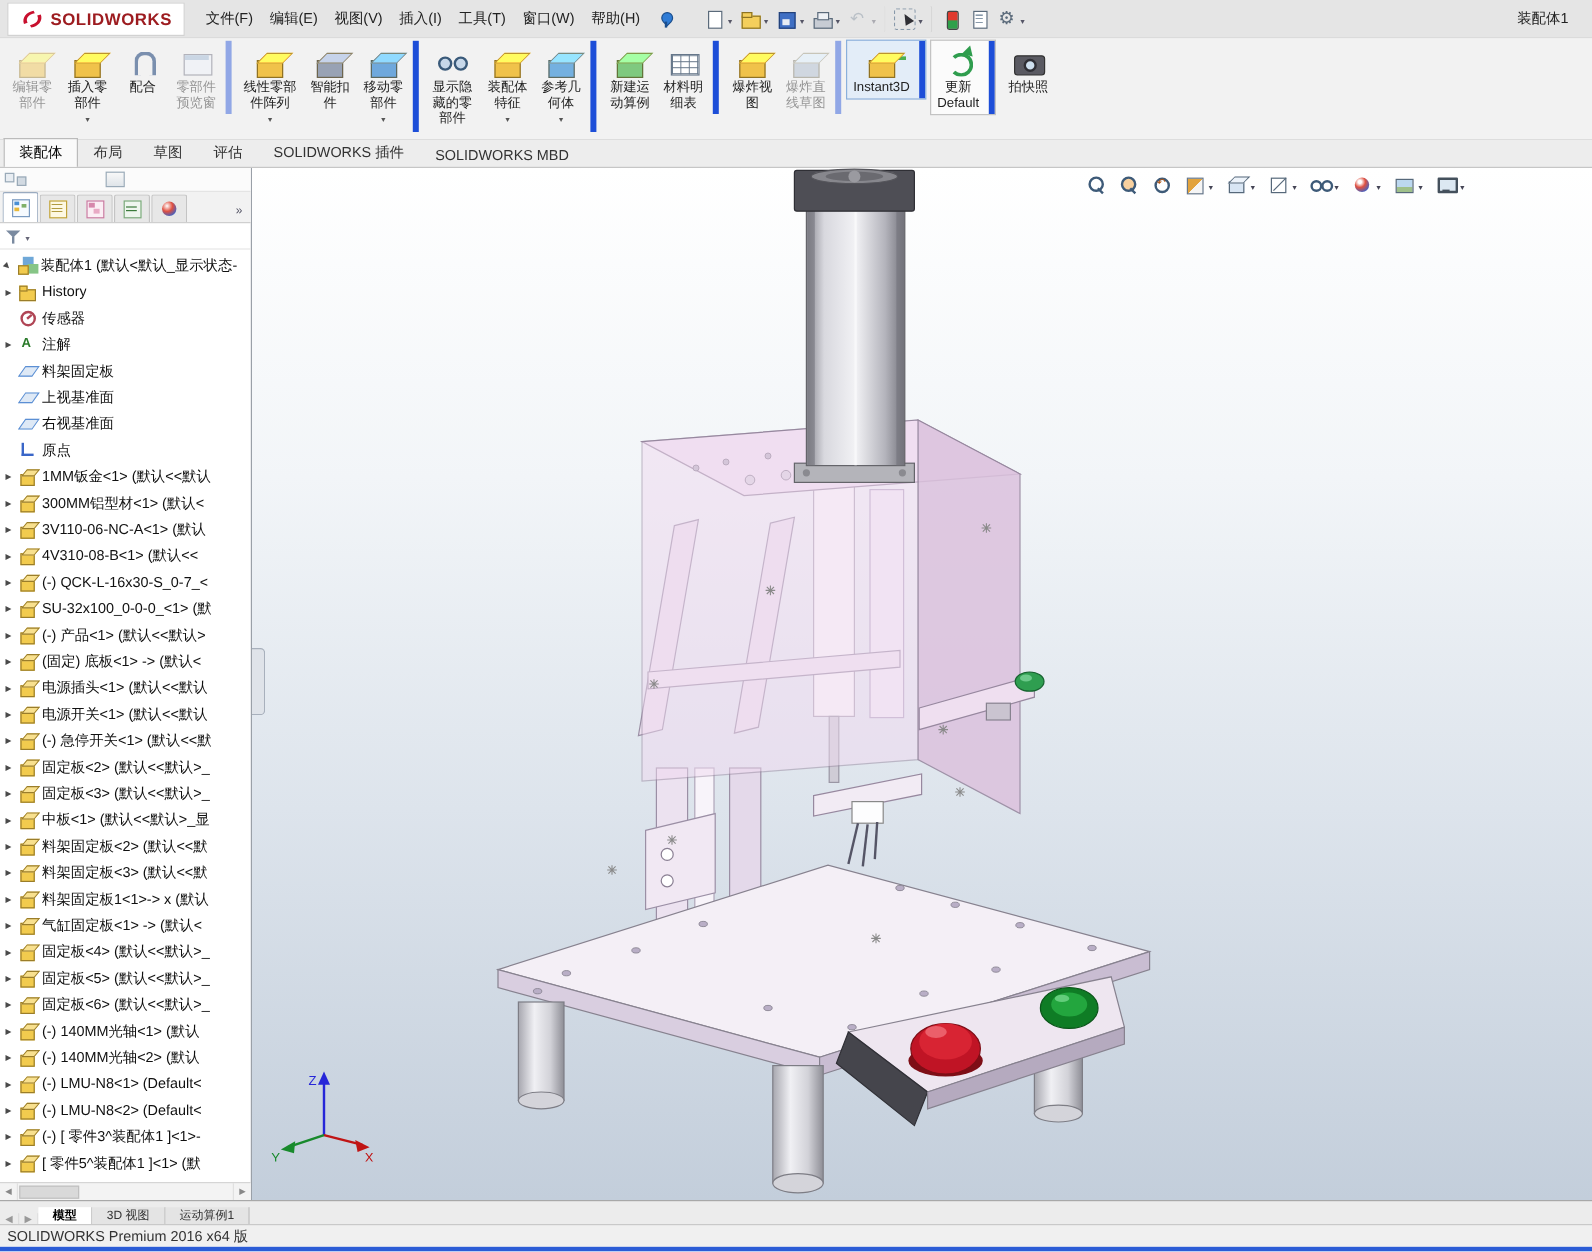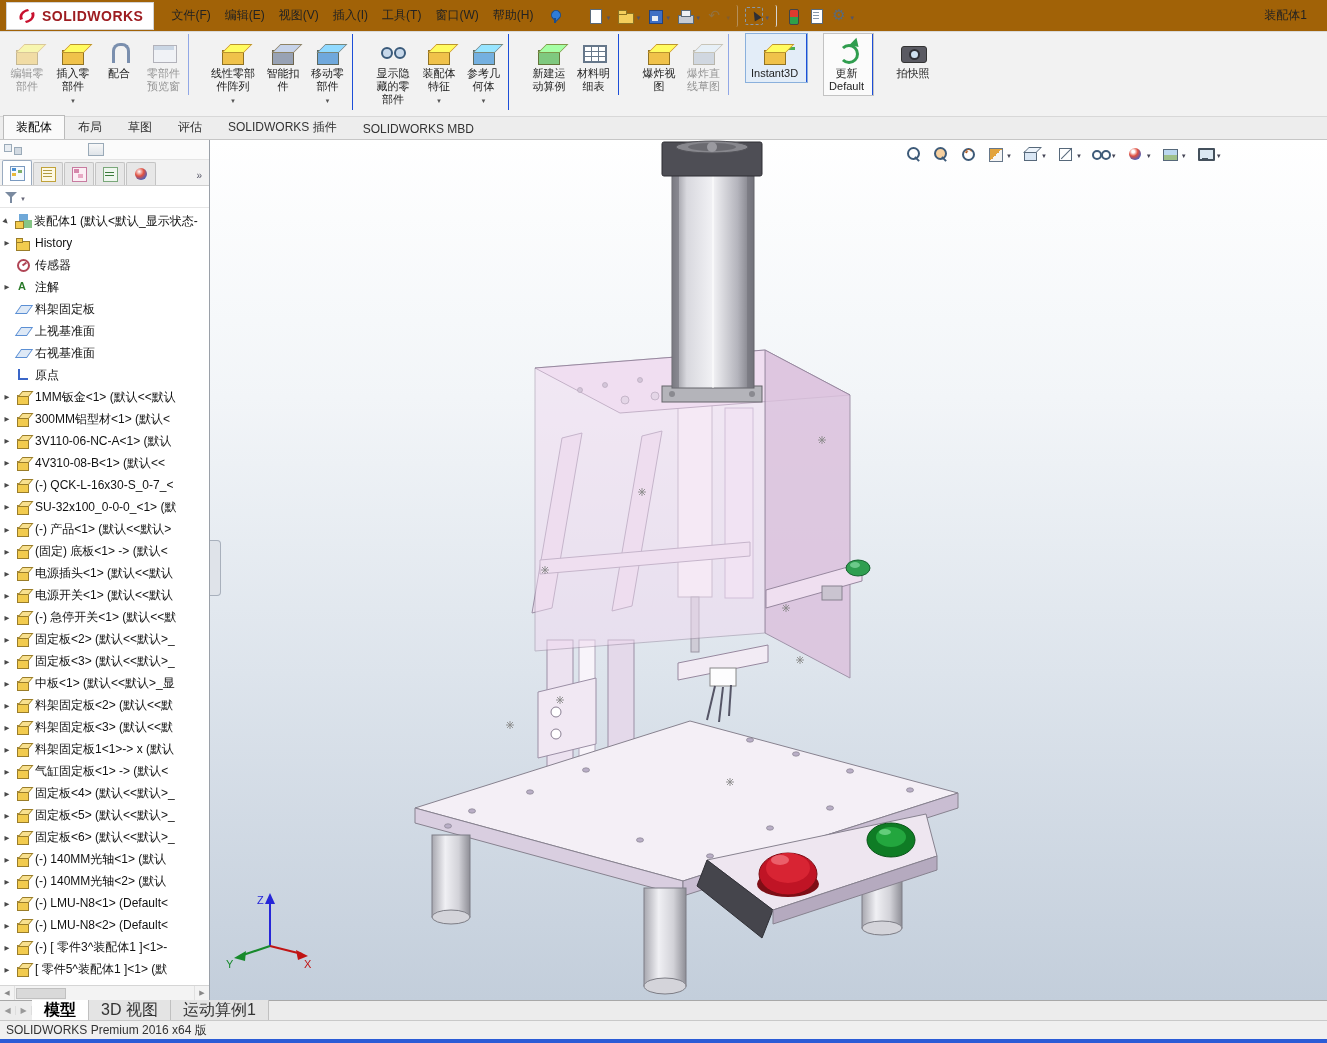--- a/index.html
+++ b/index.html
@@ -1,21 +1,21 @@
 <!DOCTYPE html>
 <html><head>
 <meta charset="utf-8">
 <style>
   *{box-sizing:border-box;margin:0;padding:0}
   html,body{width:1327px;height:1043px;overflow:hidden}
   body{font-family:"Liberation Sans","DejaVu Sans",sans-serif;font-size:12px;color:#222;background:#fff}
   #app{width:1327px;height:1043px;display:flex;flex-direction:column}
 
   
-  .menubar{height:32px;background:#a16207;border-bottom:1px solid #d9d9d9;display:flex;align-items:center;padding:0 6px;flex:none}
+  .menubar{height:32px;background:#e5e5e5;border-bottom:1px solid #d9d9d9;display:flex;align-items:center;padding:0 6px;flex:none}
   .logo{display:flex;align-items:center;gap:5px;border:1px solid #d2d2d2;background:#fff;height:28px;padding:0 10px;margin-right:10px}
   .logo-text{font-weight:bold;color:#9d1c20;font-size:14px;letter-spacing:.5px}
   .menus{display:flex}
   .menu-item{padding:5px 7px;font-size:12px;color:#222;cursor:default}
   .menupin{width:14px;height:16px;margin:0 8px;position:relative}
   .menupin::before{content:"";position:absolute;left:3px;top:2px;width:8px;height:8px;background:#2f7cd6;border:1px solid #1a4d8c;border-radius:50% 50% 50% 0;transform:rotate(-45deg)}
   .menupin::after{content:"";position:absolute;left:6px;top:10px;width:2px;height:5px;background:#1a4d8c}
   .qbar{display:flex;align-items:center;gap:1px;margin-left:14px}
   .qitem{display:flex;align-items:center;padding:2px;border-radius:2px}
   .qitem.disabled{opacity:.4}
@@ -39,21 +39,21 @@
   .qitem.dropdown .qcaret{display:inline-block}
   .qcaret::before{content:"▼";font-size:6px;color:#556;margin-left:1px}
   .menubar-title{margin-left:auto;margin-right:14px;font-size:12px;color:#222}
 
   
   .ribbon{height:85px;flex:none;background:#f2f2f2;border-bottom:1px solid #d8d8d8;display:flex;align-items:flex-start;padding:2px 4px;overflow:hidden}
   .rbtn{display:flex;flex-direction:column;align-items:center;min-width:46px;padding:2px 5px;font-size:11px;line-height:13px;text-align:center;color:#222;border-radius:2px}
   .rbtn.disabled{opacity:.45}
   .rbtn.active{background:#e3edf8;outline:1px solid #8ab0dc}
   .rbtn.boxed{outline:1px solid #c3c3c3;background:#fbfbfb}
-  .rbtn.sep{border-right:1px solid #1d4ed8;border-radius:0;padding-right:8px;margin-right:17px}
+  .rbtn.sep{border-right:5px solid #1d4ed8;border-radius:0;padding-right:8px;margin-right:5px}
   .rlabel{white-space:pre-line}
   .rcaret{display:none}
   .rbtn.dropdown .rcaret{display:block}
   .rcaret::before{content:"▼";font-size:6px;color:#555}
   .ric{position:relative;width:26px;height:26px;margin:3px auto 2px;flex:none;--c:#f0c24a}
   .ric::before{content:"";position:absolute;left:2px;top:11px;width:20px;height:13px;background:var(--c);border:1px solid rgba(80,60,10,.6)}
   .ric::after{content:"";position:absolute;left:6px;top:5px;width:20px;height:7px;background:var(--c);filter:brightness(1.3);border:1px solid rgba(80,60,10,.6);transform:skewX(-45deg)}
   .ric-move-component{--c:#6fa8dc}.ric-smart-fasteners{--c:#98a2b4}.ric-reference-geometry{--c:#74b0e0}
   .ric-motion-study{--c:#7fc97f}.ric-explode-sketch{--c:#a8b8cc}
   .ric-instant3d::before{box-shadow:15px -9px 0 -6px #4caf50}
@@ -157,21 +157,21 @@
   .huic-hide-show-items::before{content:"";position:absolute;left:1px;top:5px;width:6px;height:6px;border:2px solid #3d5a78;border-radius:50%}
   .huic-hide-show-items::after{content:"";position:absolute;left:10px;top:5px;width:6px;height:6px;border:2px solid #3d5a78;border-radius:50%}
   .huic-edit-appearance::before{content:"";position:absolute;left:3px;top:3px;width:12px;height:12px;border-radius:50%;background:radial-gradient(circle at 35% 30%,#fff 0 12%,#e05040 40%,#3a62c8 80%,#223a66 100%)}
   .huic-apply-scene::before{content:"";position:absolute;left:2px;top:4px;width:13px;height:10px;border:1px solid #56687a;background:linear-gradient(#bcd8f0 0 55%,#9fc08a 55% 100%)}
   .huic-view-settings::before{content:"";position:absolute;left:2px;top:3px;width:13px;height:9px;border:2px solid #44505c;border-radius:1px;background:#dce8f2}
   .huic-view-settings::after{content:"";position:absolute;left:6px;top:13px;width:6px;height:2px;background:#44505c}
   .vsplit{position:absolute;left:0;top:400px;width:11px;height:56px;background:#dfe3e9;border:1px solid #a8b0bc;border-left:none;border-radius:0 4px 4px 0}
   .triad{position:absolute;left:14px;bottom:32px;width:92px;height:80px}
 
   
-  .doctabs{height:20px;flex:none;background:#ececec;border-top:1px solid #a8a8a8;display:flex;align-items:center;font-size:16px}
+  .doctabs{height:20px;flex:none;background:#ececec;border-top:1px solid #a8a8a8;display:flex;align-items:flex-end;font-size:10px}
   .dnav{width:16px;display:flex;align-items:center;justify-content:center;color:#999;font-size:8px;border-right:1px solid #ddd}
   .dnav.first::before{content:"◀"}
   .dnav.second::before{content:"▶"}
   .dtab{display:flex;align-items:center;padding:0 12px;border-right:1px solid #c0c0c0;background:#e4e4e4;color:#333}
   .dtab.active{background:#fff;color:#000;font-weight:bold}
   .statusbar{height:19px;flex:none;background:#f0f0f0;border-top:1px solid #c9c9c9;display:flex;align-items:center;padding-left:6px;font-size:12px;color:#333}
   .os-edge{height:4px;flex:none;background:#2b5cd6}
 </style>
 </head>
 <body>

